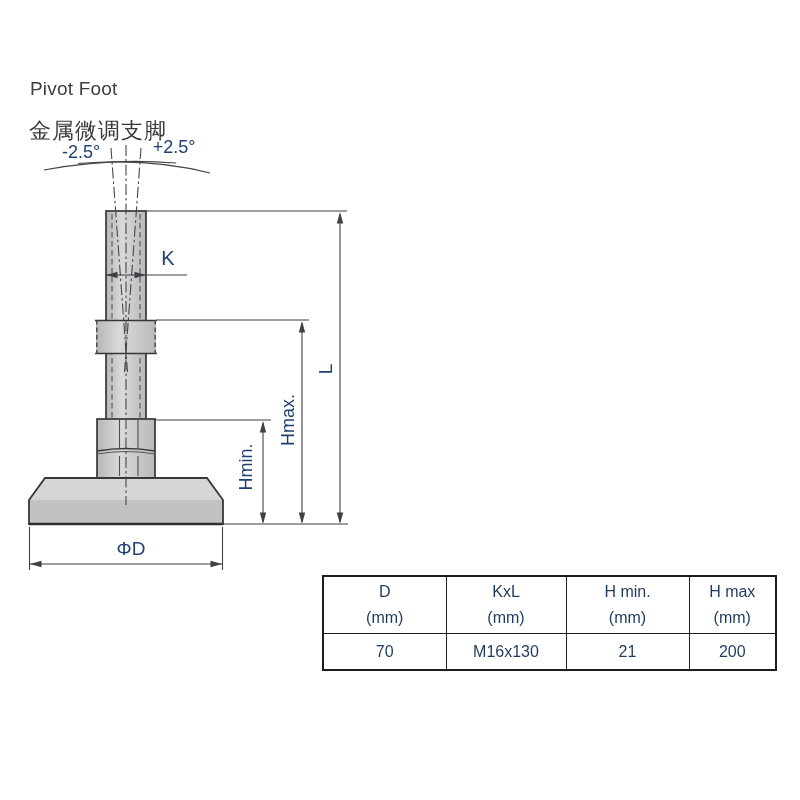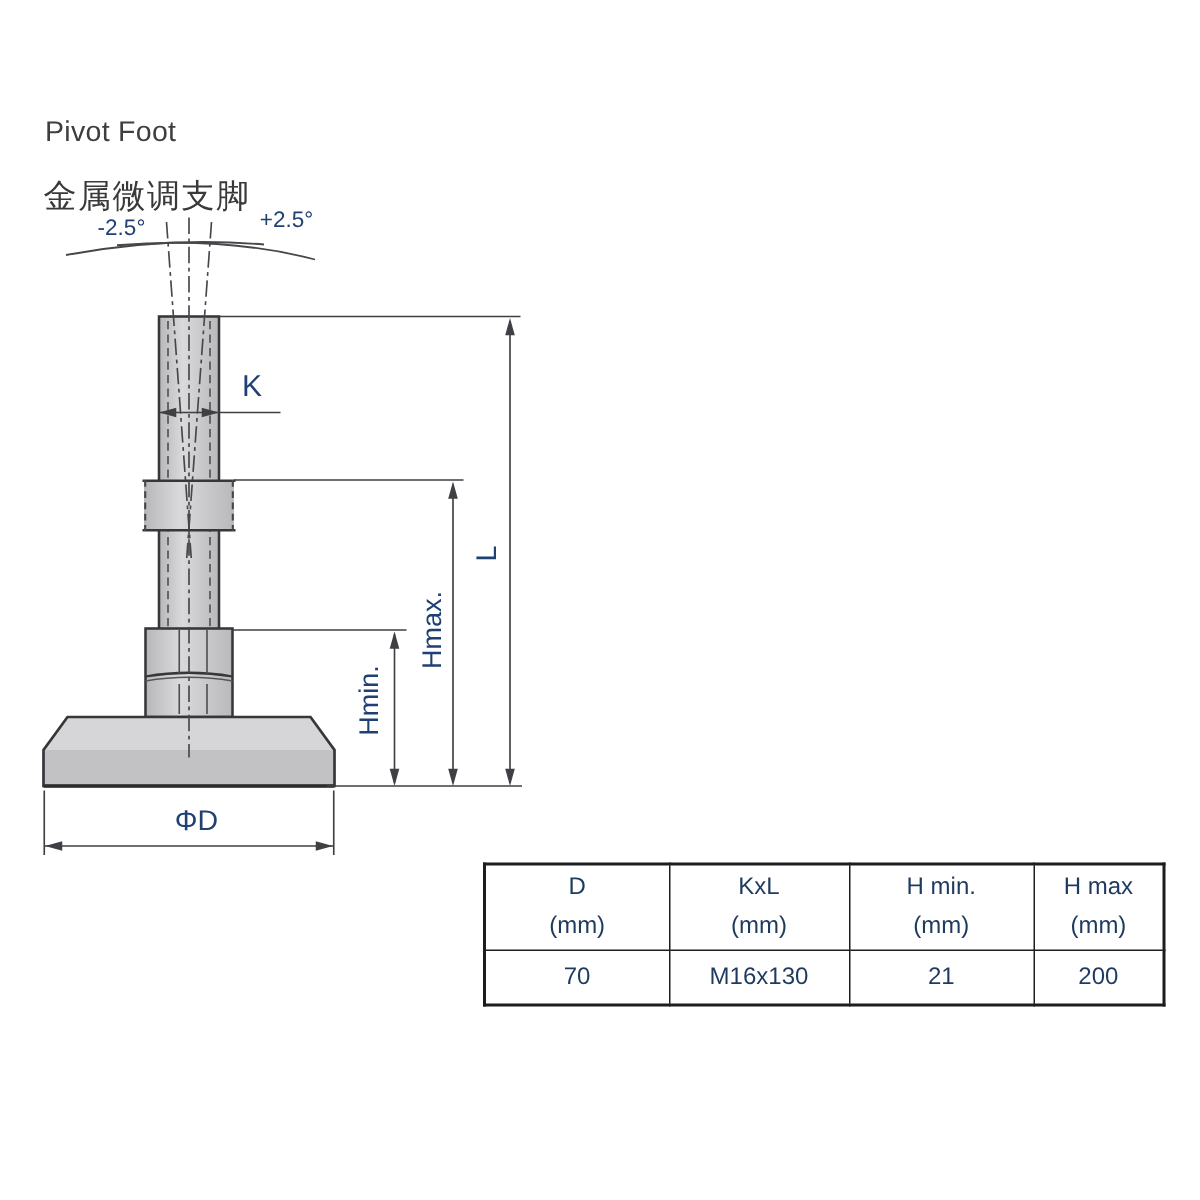--- a/index.html
+++ b/index.html
@@ -5,21 +5,21 @@
   html,body{margin:0;padding:0;background:#fff;}
   #canvas{position:relative;width:800px;height:684px;background:#ffffff;overflow:hidden;
           font-family:"Liberation Sans",sans-serif;}
   #drawing{position:absolute;left:0;top:0;}
   .lbl{position:absolute;white-space:nowrap;color:#1f4072;
        font-family:"Liberation Sans",sans-serif;
        transform:translate(-50%,-50%);line-height:1;}
   .lbl.rot{transform:translate(-50%,-50%) rotate(-90deg);}
   .title{position:absolute;left:30px;top:78px;font-size:19px;color:#3e3e40;letter-spacing:.2px;}
   .title-zh{position:absolute;left:29px;top:116px;font-size:22px;color:#39393b;letter-spacing:1px;}
-  .ang{font-size:15px;}
+  .ang{font-size:18px;}
   .dimtxt{font-size:19px;}
   .dimtxt-sm{font-size:18px;}
   
   #spec{position:absolute;left:322px;top:575px;width:453px;border-collapse:collapse;
         table-layout:fixed;color:#1e3a5e;font-size:16px;text-align:center;
         font-family:"Liberation Sans",sans-serif;}
   #spec,#spec th,#spec td{border:1.6px solid #1d1d1f;}
   #spec{border-width:2px;}
   #spec th{font-weight:normal;height:56px;padding:0;vertical-align:middle;}
   #spec td{height:35px;padding:0;vertical-align:middle;}
@@ -124,21 +124,21 @@
     <g stroke="#3f3f44" stroke-width="1.1">
       <line x1="29.5" y1="527" x2="29.5" y2="570"></line>
       <line x1="222.5" y1="527" x2="222.5" y2="570"></line>
       <line x1="30" y1="564" x2="222" y2="564"></line>
       <polygon points="30,564 41.5,560.8 41.5,567.2" fill="#3f3f44" stroke="none"></polygon>
       <polygon points="222,564 210.5,560.8 210.5,567.2" fill="#3f3f44" stroke="none"></polygon>
     </g>
   </svg>
 
   <div class="lbl ang" style="left:81px;top:152px">-2.5°</div>
-  <div class="lbl ang" style="left:191px;top:147px">+2.5°</div>
+  <div class="lbl ang" style="left:174px;top:147px">+2.5°</div>
   <div class="lbl dimtxt" style="left:168px;top:258px;font-size:20px">K</div>
   <div class="lbl rot dimtxt" style="left:325px;top:369px">L</div>
   <div class="lbl rot dimtxt-sm" style="left:288px;top:420px">Hmax.</div>
   <div class="lbl rot dimtxt-sm" style="left:246px;top:467px">Hmin.</div>
   <div class="lbl dimtxt" style="left:131px;top:548px">ΦD</div>
 
   <table id="spec">
     <colgroup>
         <col class="c1">
         <col class="c2">

